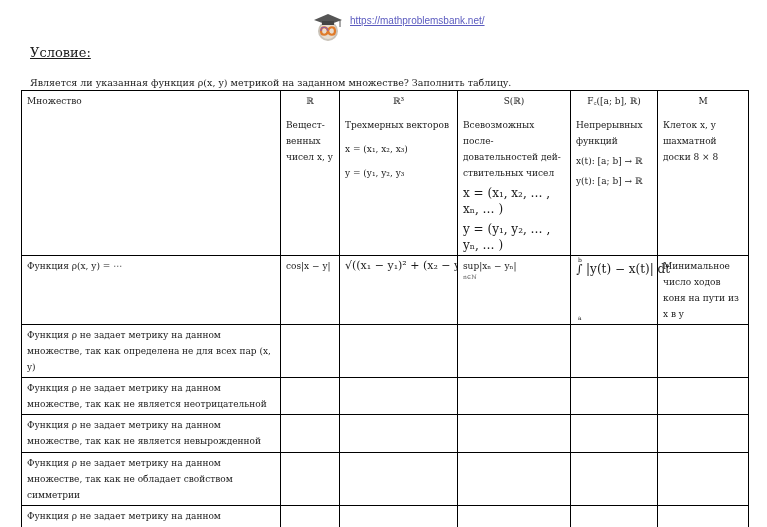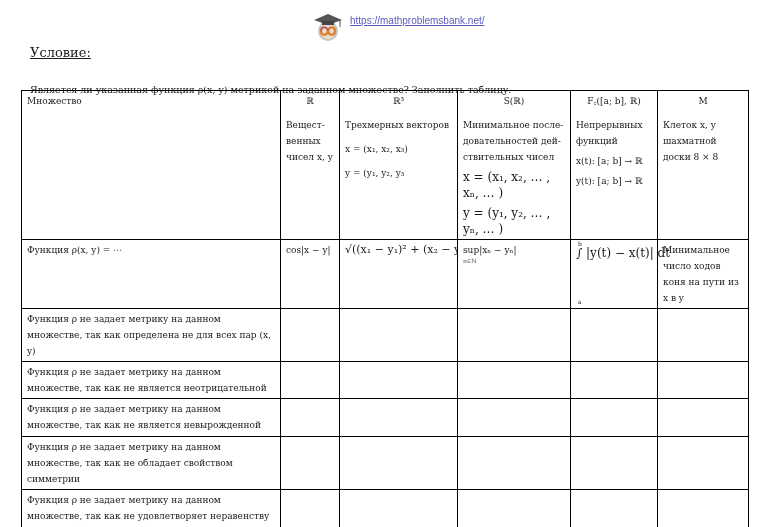--- a/index.html
+++ b/index.html
@@ -4,21 +4,21 @@
 <style>
   html, body { margin: 0; padding: 0; background: #ffffff; }
   body { width: 767px; height: 527px; position: relative; overflow: hidden;
          font-family: "DejaVu Serif", serif; color: #1a1a1a; }
   .header { position: absolute; left: 312px; top: 10px; height: 34px; display: flex; align-items: flex-start; }
   .logo { width: 34px; height: 34px; position: relative; margin-right: 4px; }
   .links { display: flex; flex-direction: column; font-family: "Liberation Sans", sans-serif;
            font-size: 10px; line-height: 13px; margin-top: 4px; }
   .links a { color: #5b5bbf; text-decoration: underline; cursor: pointer; }
   .cond { position: absolute; left: 30px; top: 45px; font-size: 13px; text-decoration: underline; }
-  .question { position: absolute; left: 30px; top: 84px; font-size: 9.5px; }
+  .question { position: absolute; left: 30px; top: 77px; font-size: 9.5px; }
   .math { font-family: "DejaVu Serif", serif; }
   table { position: absolute; left: 21px; top: 90px; border-collapse: collapse; table-layout: fixed;
           width: 727px; font-size: 9px; }
   td { border: 1.3px solid #000; vertical-align: top; padding: 2px 5px; line-height: 16px; }
   .hc { text-align: center; }
   .sub { display: block; }
   .gap { height: 8px; display: block; }
 </style>
 </head>
 <body>
@@ -67,21 +67,21 @@
       <span class="gap"></span>
       <span class="sub">Трехмерных векторов</span>
       <span class="gap"></span>
       <span class="sub math">x = (x₁, x₂, x₃)</span>
       <span class="gap"></span>
       <span class="sub math">y = (y₁, y₂, y₃</span>
     </td>
     <td>
       <span class="sub hc math">S(ℝ)</span>
       <span class="gap"></span>
-      <span class="sub">Минимальное после-</span>
+      <span class="sub">Всевозможных после-</span>
       <span class="sub">довательностей дей-</span>
       <span class="sub">ствительных чисел</span>
       <span class="gap" style="height:4px"></span>
       <span class="sub math" style="font-size:12px">x = (x₁, x₂, … , xₙ, … )</span>
       <span class="gap" style="height:4px"></span>
       <span class="sub math" style="font-size:12px">y = (y₁, y₂, … , yₙ, … )</span>
     </td>
     <td>
       <span class="sub hc math">F꜀([a; b], ℝ)</span>
       <span class="gap"></span>

